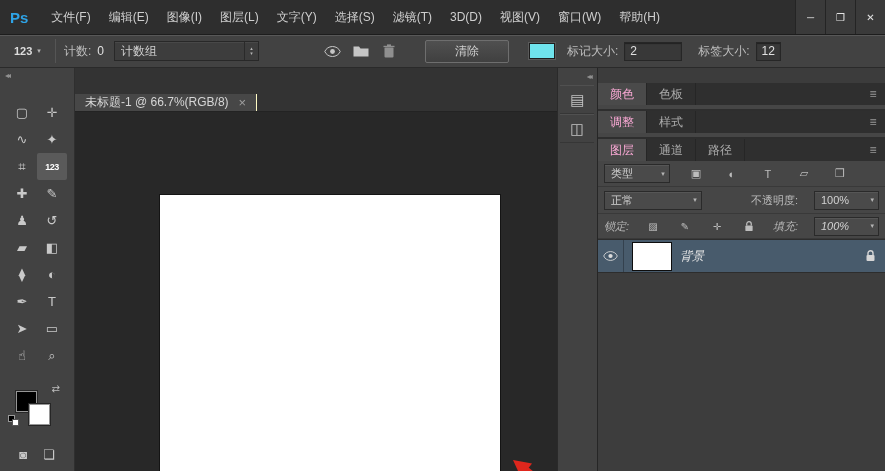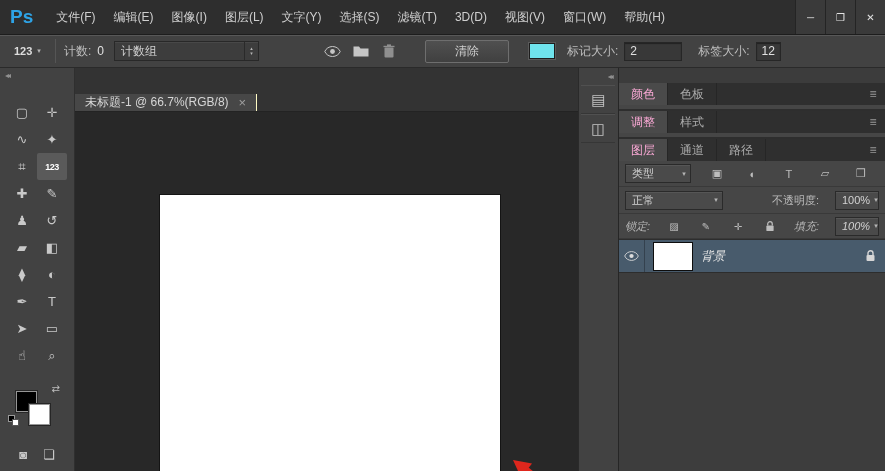--- a/index.html
+++ b/index.html
@@ -2,21 +2,21 @@
 <html><head>
 <meta charset="utf-8">
 <style>
   *{margin:0;padding:0;box-sizing:border-box;}
   html,body{width:885px;height:471px;overflow:hidden;background:#424242;
     font-family:"Liberation Sans","DejaVu Sans",sans-serif;}
   .app{position:relative;width:885px;height:471px;display:flex;flex-direction:column;background:#424242;}
 
   
   .menubar{flex:0 0 28px;background:#2e2e2e;border-bottom:1px solid #1d1d1d;display:flex;align-items:center;padding-left:10px;}
-  .logo{color:#2ea3e6;font-weight:bold;font-size:19px;margin-right:14px;}
+  .logo{color:#2ea3e6;font-weight:bold;font-size:15px;margin-right:14px;}
   .menu-item{color:#cfcfcf;font-size:12px;padding:3px 9px;line-height:28px;cursor:default;}
   .win-controls{margin-left:auto;display:flex;height:100%;}
   .win-btn{width:30px;display:flex;align-items:center;justify-content:center;color:#e3e3e3;font-size:10px;background:#3a3a3a;border-left:1px solid #242424;}
 
   
   .optionsbar{flex:0 0 33px;background:#424242;border-bottom:1px solid #2a2a2a;box-shadow:inset 0 1px 0 #585858;display:flex;align-items:center;padding:0 8px;color:#c4c4c4;font-size:12px;}
   .preset{display:flex;align-items:center;gap:5px;padding:2px 6px;}
   .preset-label{font-weight:bold;font-size:11px;color:#ddd;}
   .preset-arrow{font-size:7px;color:#b5b5b5;}
   .vsep{width:1px;height:24px;background:#2c2c2c;border-right:1px solid #555;margin:0 8px;}
@@ -76,21 +76,21 @@
   .layers-group{flex:1;display:flex;flex-direction:column;min-height:0;border-bottom:none;}
   .lrow{background:#464646;display:flex;align-items:center;padding:0 6px;gap:16px;border-bottom:1px solid #393939;}
   .lrow.filter{height:26px;}
   .lrow.blend{height:27px;}
   .lrow.lockrow{height:25px;font-style:italic;}
   .llabel{font-size:11px;color:#b9b9b9;white-space:nowrap;}
   .ps-select{background:#4a4a4a;border:1px solid #2a2a2a;box-shadow:inset 0 1px 0 rgba(255,255,255,.07);height:19px;display:flex;align-items:center;color:#d2d2d2;font-size:11px;padding-left:6px;}
   .ps-select .arrow{margin-left:auto;font-size:7px;color:#b5b5b5;padding:0 4px;}
   .sel-type{width:66px;}
   .sel-blend{width:98px;}
-  .sel-small{width:44px;}
+  .sel-small{width:65px;}
   .ficon{width:20px;height:18px;display:flex;align-items:center;justify-content:center;color:#bdbdbd;font-size:11px;}
   .licon{width:16px;height:16px;display:flex;align-items:center;justify-content:center;color:#bdbdbd;font-size:10px;}
   .push{margin-left:auto;}
   .layers-list{flex:1;background:#3d3d3d;min-height:0;}
   .layer-row{height:34px;background:#485b6c;display:flex;align-items:center;border-top:1px solid #2d2d2d;border-bottom:1px solid #2d2d2d;}
   .eye-cell{width:26px;height:100%;display:flex;align-items:center;justify-content:center;border-right:1px solid rgba(0,0,0,.28);}
   .layer-thumb{width:40px;height:29px;background:#fff;border:1px solid #0d0d0d;margin:0 8px;}
   .layer-name{font-size:12px;font-style:italic;color:#e4e4e4;}
   .layer-lock{margin-left:auto;margin-right:9px;display:flex;align-items:center;}
 </style>

